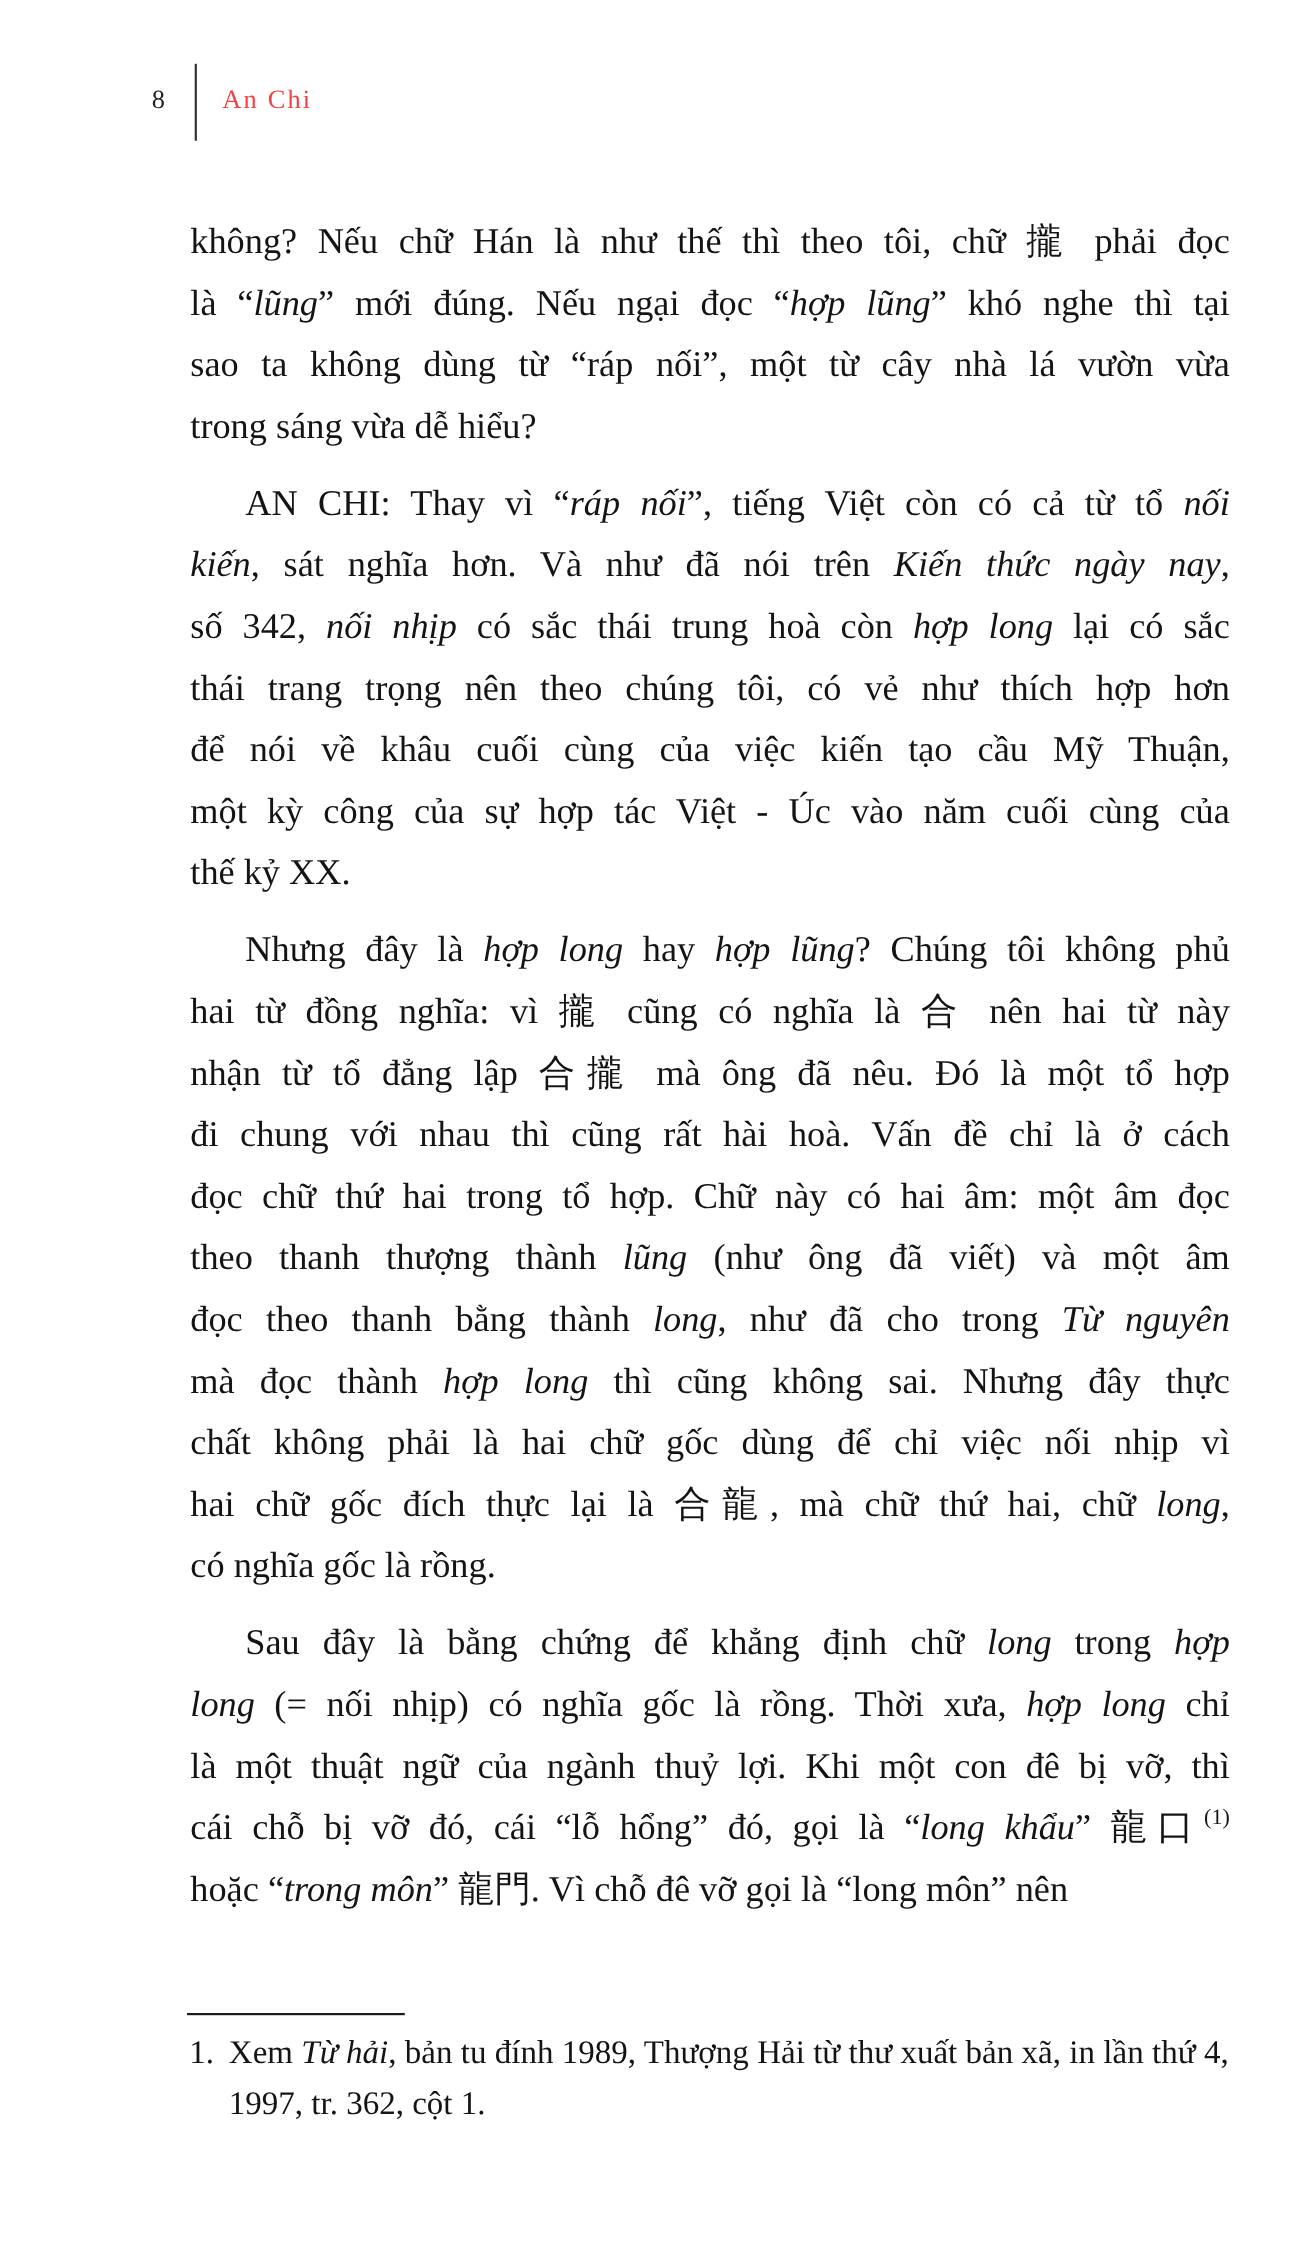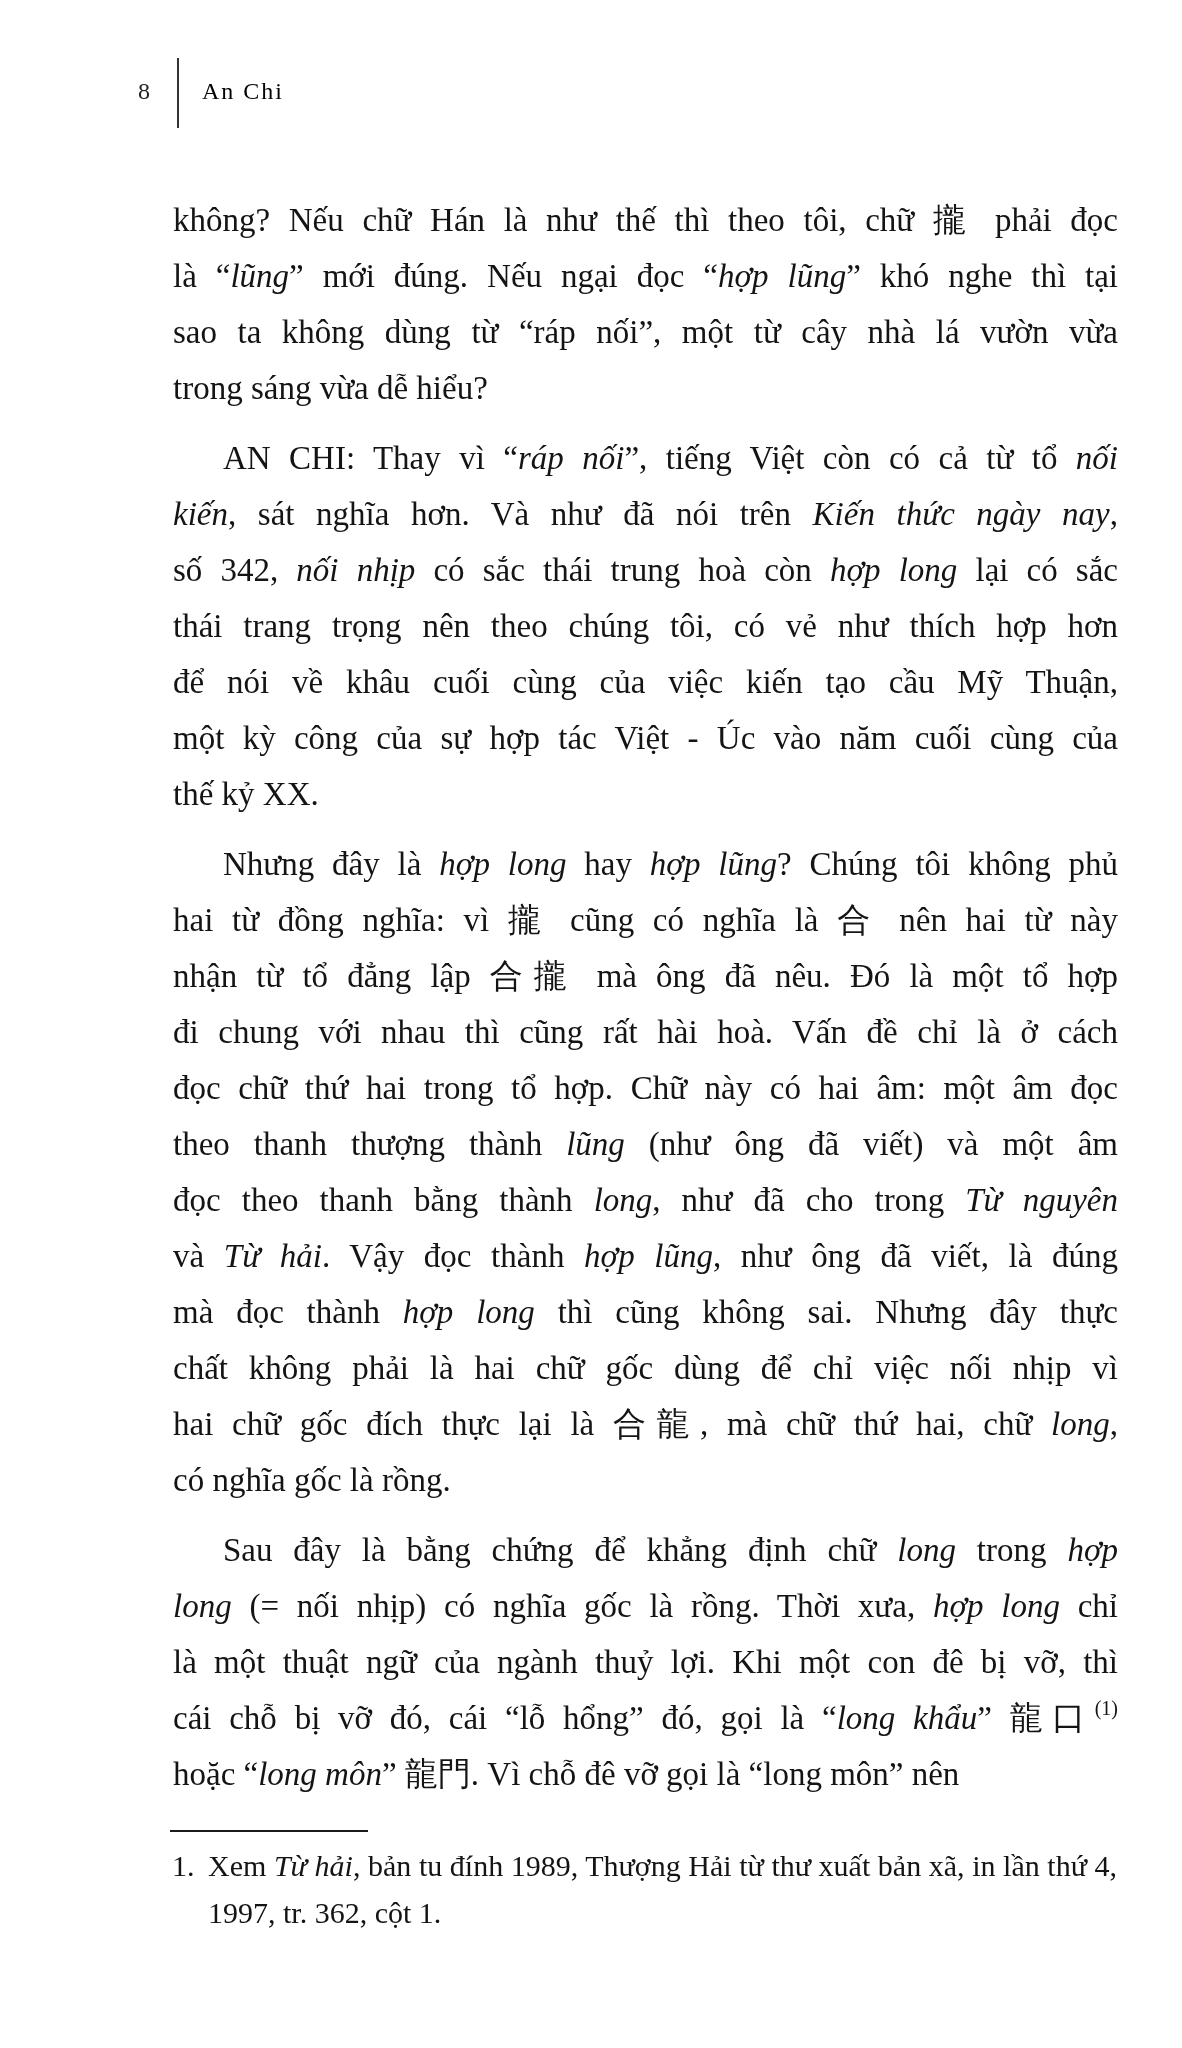--- a/index.html
+++ b/index.html
@@ -4,21 +4,21 @@
 <style>
   html, body { margin: 0; padding: 0; background: #ffffff; }
   body {
     width: 1182px; height: 2048px; position: relative; overflow: hidden;
     font-family: "Liberation Serif", "DejaVu Serif", serif;
     color: #141414;
   }
   .running-head { position: absolute; top: 58px; left: 0; height: 72px; width: 100%; }
   .page-number { position: absolute; left: 138px; top: 20px; font-size: 24px; color: #222; }
   .head-rule { position: absolute; left: 177px; top: 0; width: 2px; height: 70px; background: #333; }
-  .running-title { position: absolute; left: 202px; top: 20px; font-size: 24px; letter-spacing: 2px; color: #000000; }
+  .running-title { position: absolute; left: 202px; top: 20px; font-size: 24px; letter-spacing: 2px; color: #ef4444; }
 
   .body-text { position: absolute; left: 173px; width: 945px; top: 192px; }
   .para { margin: 0; }
   .para + .para { margin-top: 14px; }
   .line {
     display: block; height: 56px; line-height: 56px;
     font-size: 33px; white-space: nowrap;
     text-align: justify; text-align-last: justify;
   }
   .line.last { text-align-last: left; }
@@ -60,32 +60,31 @@
       <span class="line last"><span>thế kỷ XX.</span></span>
     </p>
     <p class="para">
       <span class="line indent"><span>Nhưng đây là </span><span class="it">hợp long</span><span> hay </span><span class="it">hợp lũng</span><span>? Chúng tôi không phủ</span></span>
       <span class="line"><span>hai từ đồng nghĩa: vì 攏 cũng có nghĩa là 合 nên hai từ này</span></span>
       <span class="line"><span>nhận từ tổ đẳng lập 合攏 mà ông đã nêu. Đó là một tổ hợp</span></span>
       <span class="line"><span>đi chung với nhau thì cũng rất hài hoà. Vấn đề chỉ là ở cách</span></span>
       <span class="line"><span>đọc chữ thứ hai trong tổ hợp. Chữ này có hai âm: một âm đọc</span></span>
       <span class="line"><span>theo thanh thượng thành </span><span class="it">lũng</span><span> (như ông đã viết) và một âm</span></span>
       <span class="line"><span>đọc theo thanh bằng thành </span><span class="it">long</span><span>, như đã cho trong </span><span class="it">Từ nguyên</span></span>
-      <span class="line"><span>và </span><span class="it">Từ hải</span><span>. Vậy đọc thành </span><span class="it">hợp lũng</span><span>, như ông đã viết, là đúng</span></span>
       <span class="line"><span>mà đọc thành </span><span class="it">hợp long</span><span> thì cũng không sai. Nhưng đây thực</span></span>
       <span class="line"><span>chất không phải là hai chữ gốc dùng để chỉ việc nối nhịp vì</span></span>
       <span class="line"><span>hai chữ gốc đích thực lại là 合龍, mà chữ thứ hai, chữ </span><span class="it">long</span><span>,</span></span>
       <span class="line last"><span>có nghĩa gốc là rồng.</span></span>
     </p>
     <p class="para">
       <span class="line indent"><span>Sau đây là bằng chứng để khẳng định chữ </span><span class="it">long</span><span> trong </span><span class="it">hợp</span></span>
       <span class="line"><span class="it">long</span><span> (= nối nhịp) có nghĩa gốc là rồng. Thời xưa, </span><span class="it">hợp long</span><span> chỉ</span></span>
       <span class="line"><span>là một thuật ngữ của ngành thuỷ lợi. Khi một con đê bị vỡ, thì</span></span>
       <span class="line"><span>cái chỗ bị vỡ đó, cái “lỗ hổng” đó, gọi là “</span><span class="it">long khẩu</span><span>” 龍口</span><span class="sup">(1)</span></span>
-      <span class="line last"><span>hoặc “</span><span class="it">long môn</span><span>” 龍門. Vì chỗ đê vỡ gọi là “long môn” nên</span></span>
+      <span class="line last"><span>hoặc “</span><span class="it">trong môn</span><span>” 龍門. Vì chỗ đê vỡ gọi là “long môn” nên</span></span>
     </p>
   </main>
 
 <div class="footnote-rule"></div>
 <section class="footnotes" id="footnotes">
     <span class="fn-line justify"><span class="fn-num">1.</span><span>Xem </span><span class="it">Từ hải</span><span>, bản tu đính 1989, Thượng Hải từ thư xuất bản xã, in lần thứ 4,</span></span>
     <span class="fn-line fn-cont"><span>1997, tr. 362, cột 1.</span></span>
   </section>
 
 </body></html>

